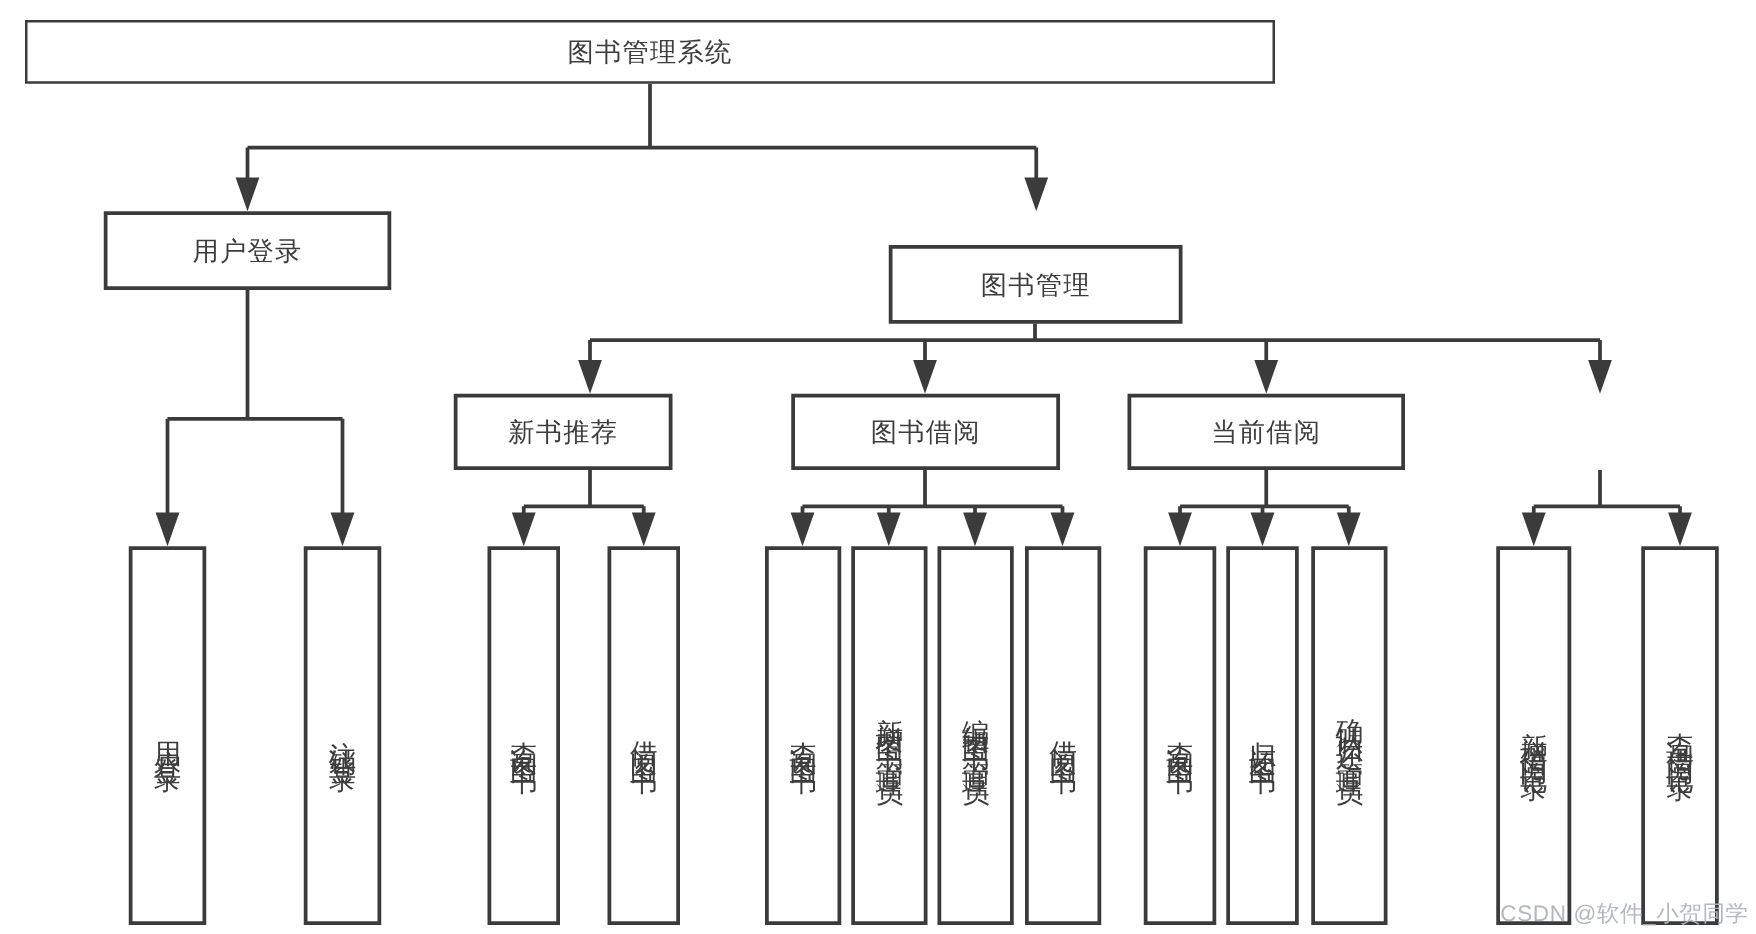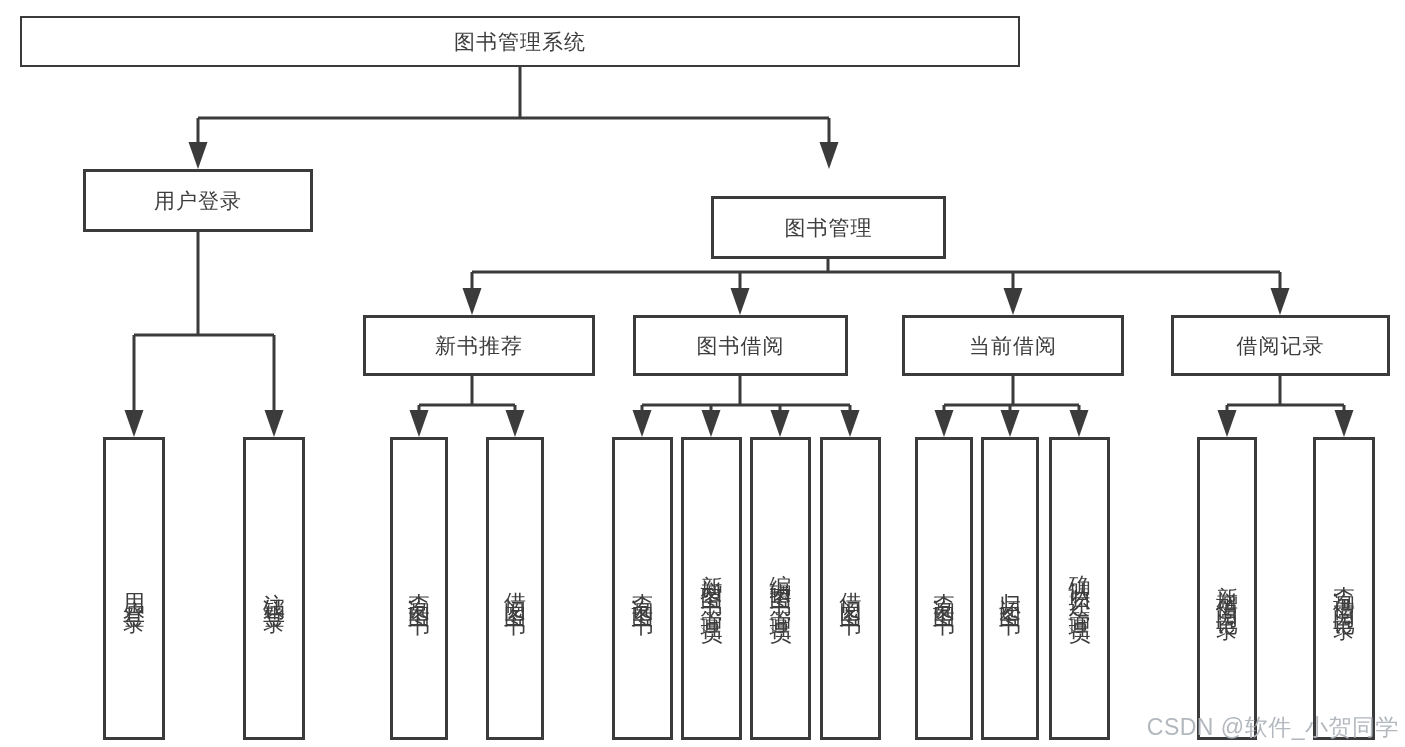--- a/index.html
+++ b/index.html
@@ -45,21 +45,21 @@
     font-size: 22px;
     letter-spacing: 7px;
     line-height: 1;
     white-space: nowrap;
   }
   .watermark {
     position: absolute;
     right: 6px;
     bottom: 4px;
     z-index: 3;
-    font-size: 23px;
+    font-size: 18px;
     color: rgba(174, 180, 187, 0.95);
     letter-spacing: 0.5px;
     white-space: nowrap;
   }
 </style>
 </head>
 <body>
 
 <div class="stage">
 
@@ -112,31 +112,28 @@
     <span class="hlabel">图书管理系统</span>
   </div>
 
   <div class="node" style="left:83px; top:169px; width:230px; height:63px;">
     <span class="hlabel">用户登录</span>
   </div>
   <div class="node" style="left:711px; top:169px; width:235px; height:63px;margin-top:27px;">
     <span class="hlabel">图书管理</span>
   </div>
 
-  <div class="node" style="left:363px; top:315px; width:232px; height:61px;">
+  <div class="node" style="left:363px; top:315px; width:175px; height:61px;">
     <span class="hlabel">新书推荐</span>
   </div>
   <div class="node" style="left:902px; top:315px; width:222px; height:61px;">
     <span class="hlabel">当前借阅</span>
   </div>
   <div class="node" style="left:633px; top:315px; width:215px; height:61px;">
     <span class="hlabel">图书借阅</span>
-  </div>
-  <div class="node" style="left:1171px; top:315px; width:219px; height:61px;">
-    <span class="hlabel">借阅记录</span>
   </div>
 
   <div class="node" style="left:103px; top:437px; width:62px; height:303px;">
     <span class="vlabel">用户登录</span>
   </div>
   <div class="node" style="left:243px; top:437px; width:62px; height:303px;">
     <span class="vlabel">注销登录</span>
   </div>
 
   <div class="node" style="left:390px; top:437px; width:58px; height:303px;">

